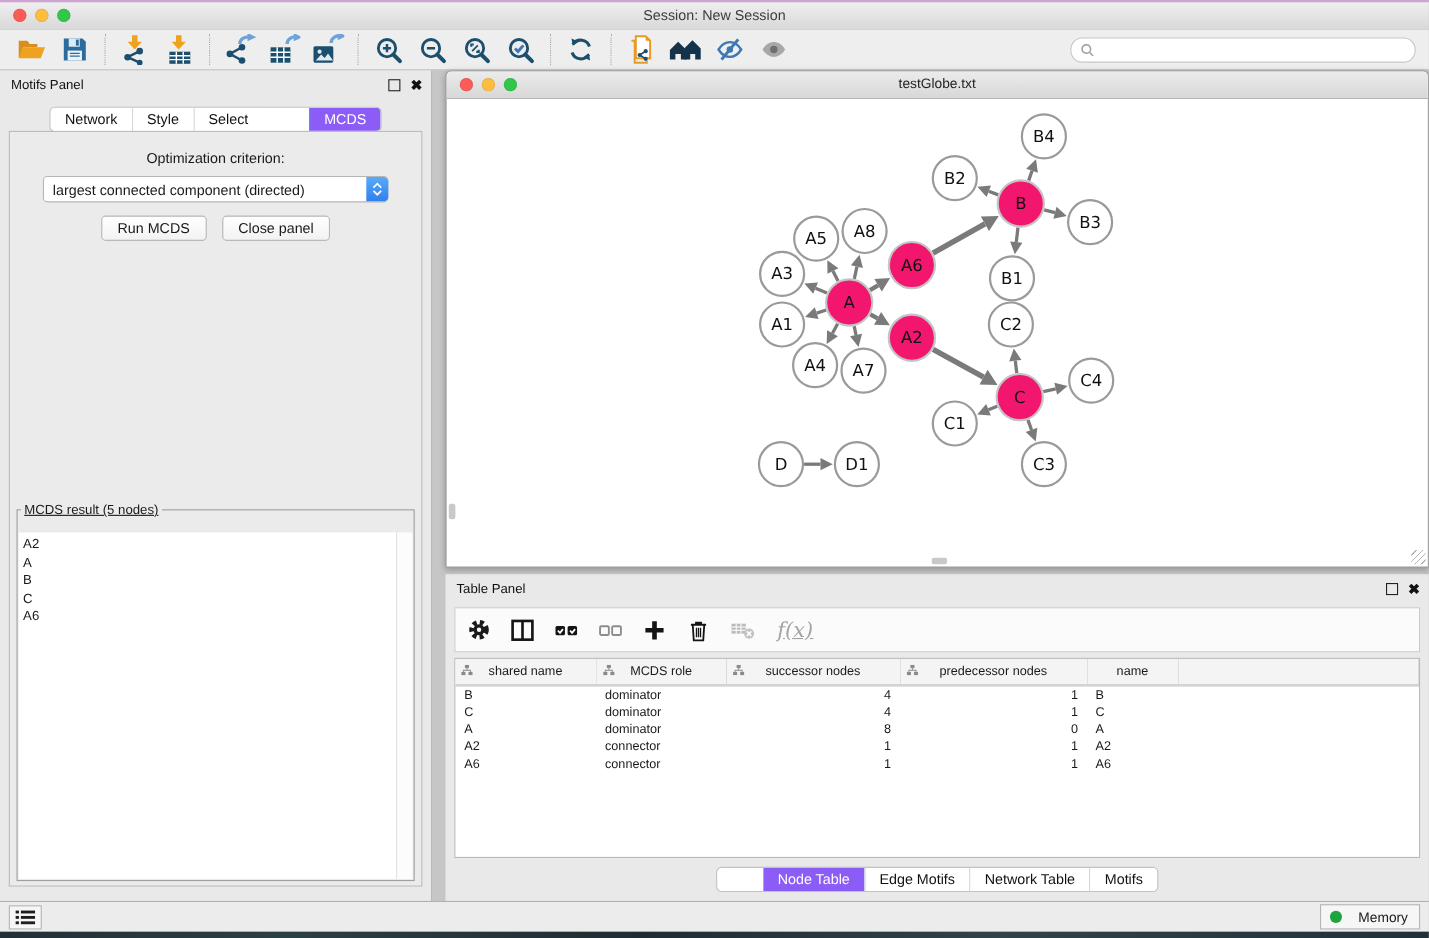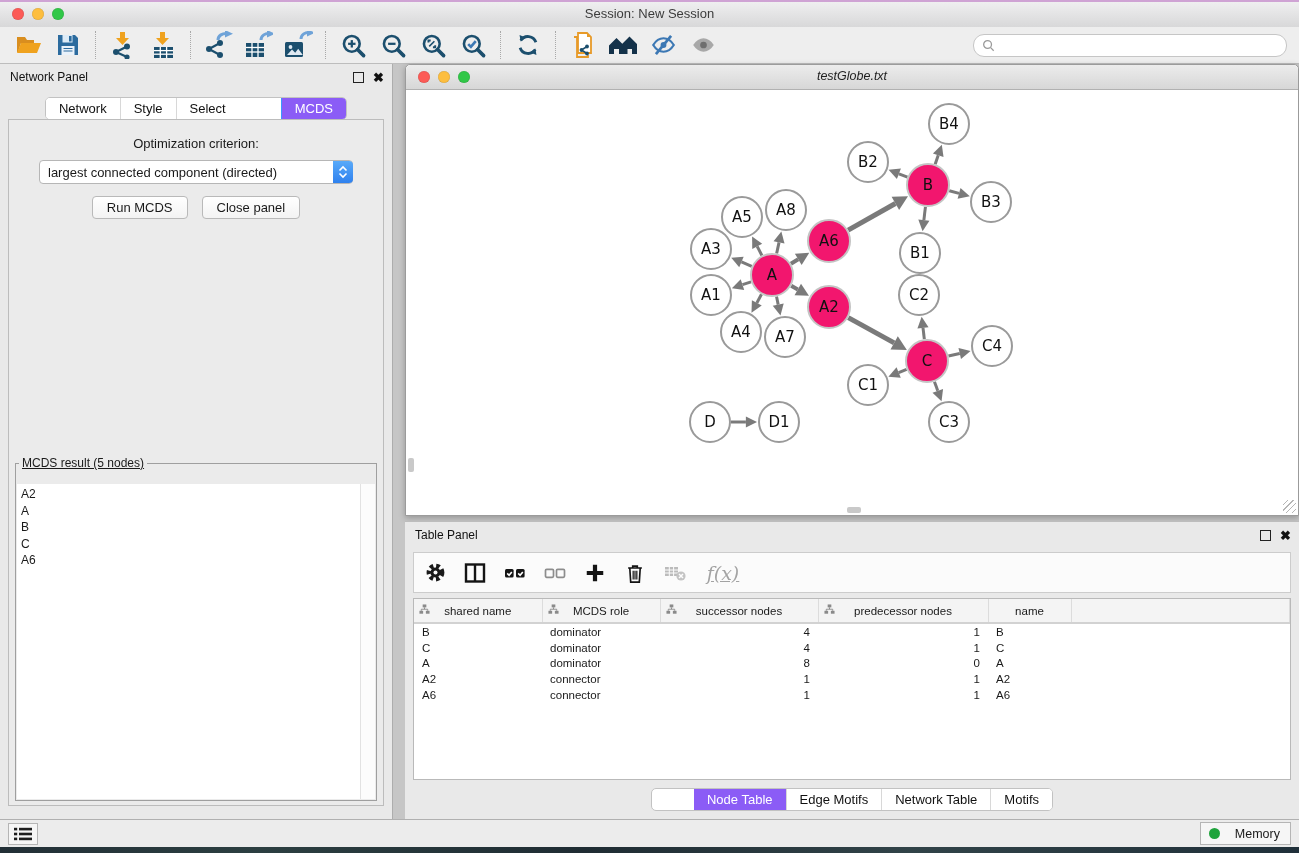--- a/index.html
+++ b/index.html
@@ -46,21 +46,21 @@
     font-size:13px;display:flex;align-items:center;cursor:default;}
   .result-box{position:absolute;left:6px;right:6px;top:336px;bottom:4px;border:1px solid #9f9f9f;margin:0;padding:0 0 0 0;background:#ebebeb;text-decoration:underline;}
   .result-box legend{font-size:12px;margin-left:3px;padding:0 3px;}
   .result-list{position:absolute;left:1px;right:15px;top:14px;bottom:1px;background:#fff;overflow:hidden;
     font-size:12px;line-height:16.5px;padding:2px 0 0 4px;}
   .result-scroll{position:absolute;right:1px;top:14px;bottom:1px;width:14px;background:#fcfcfc;border-left:1px solid #e2e2e2;}
   
   .net-window{position:absolute;left:405px;top:0;right:0;height:450px;background:#fff;border:1px solid #9b9b9b;
     border-radius:5px 5px 0 0;box-shadow:0 2px 6px rgba(0,0,0,.25);}
   .net-titlebar{position:relative;height:24px;background:linear-gradient(#ececec,#d7d7d7);border-bottom:1px solid #b1b1b1;
-    border-radius:5px 5px 0 0;font-style:italic;}
+    border-radius:5px 5px 0 0;}
   .net-titlebar .title{position:absolute;left:0;right:0;top:4px;text-align:center;font-size:12.5px;color:#222;}
   .net-canvas{position:absolute;left:1px;right:1px;top:25px;bottom:1px;background:#fff;overflow:hidden;}
   .scroll-mark-v{position:absolute;left:1px;top:368px;width:6px;height:14px;background:#c9c9c9;border-radius:2px;}
   .scroll-mark-h{position:absolute;left:440px;bottom:1px;width:14px;height:6px;background:#c9c9c9;border-radius:2px;}
   .resize-grip{position:absolute;right:1px;bottom:1px;width:13px;height:13px;
     background:repeating-linear-gradient(135deg,transparent 0 3px,#b5b5b5 3px 4px);}
   
   .table-panel{position:absolute;left:405px;top:457px;right:0;bottom:0;background:#e9e9e9;border-top:1px solid #bdbdbd;}
   .tp-toolbar{position:absolute;left:8px;right:8px;top:30px;height:39px;background:#fbfbfb;border:1px solid #cccccc;
     display:flex;align-items:center;padding:0 8px;gap:14px;}
@@ -282,21 +282,21 @@
         </svg>
       </span>
     <input type="text" value="" style="">
   </div>
 </div>
 
 <div class="workspace">
 
   <div class="control-panel">
     <div class="panel-header">
-      <span>Network Panel</span>
+      <span>Motifs Panel</span>
       <span class="hdr-icons">
         <span class="float-icon"></span>
         <span class="close-icon">✖</span>
       </span>
     </div>
     <div class="cp-tabs-row">
         <div class="seg-tabs" id="cp-tabs">
           <div class="seg-tab">Network</div>
           <div class="seg-tab">Style</div>
           <div class="seg-tab">Select</div>

